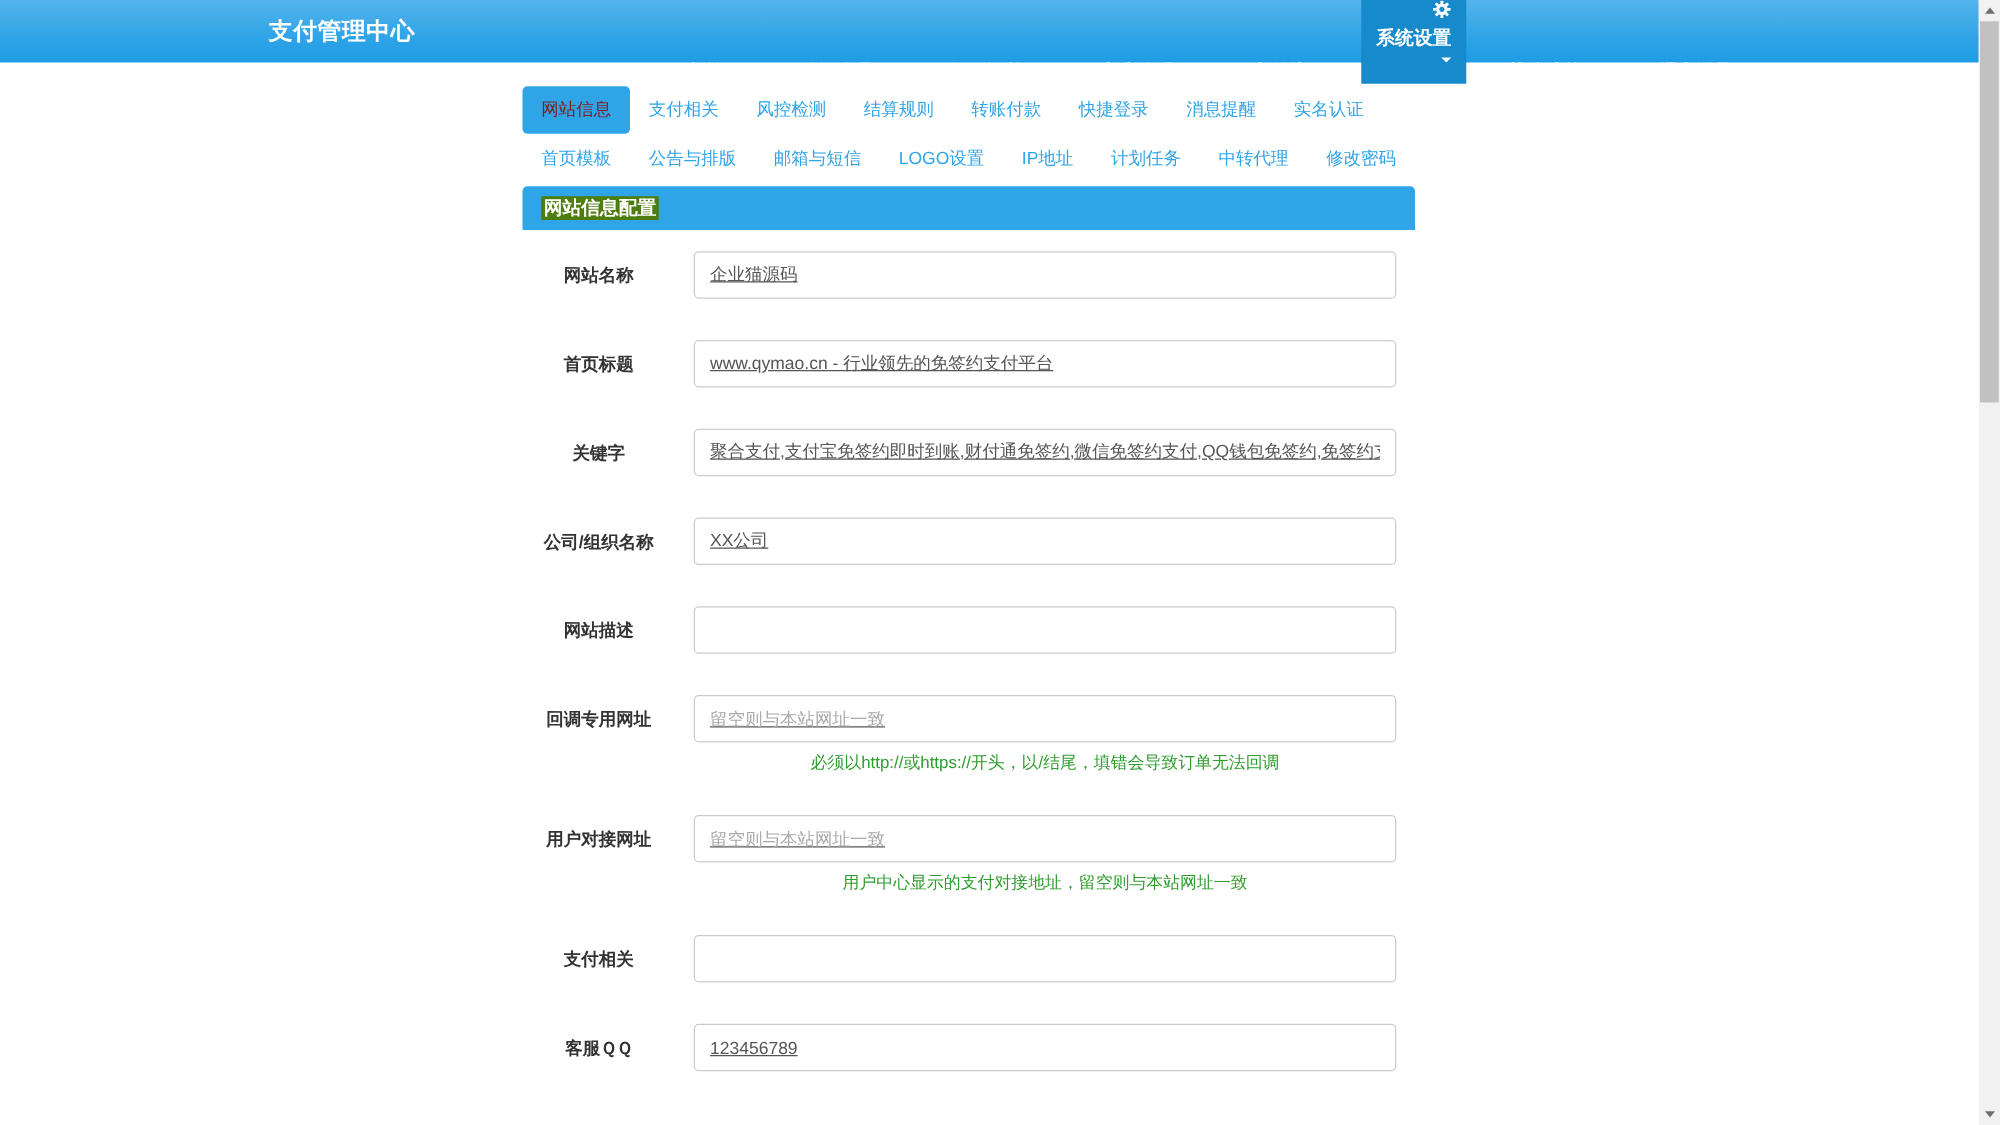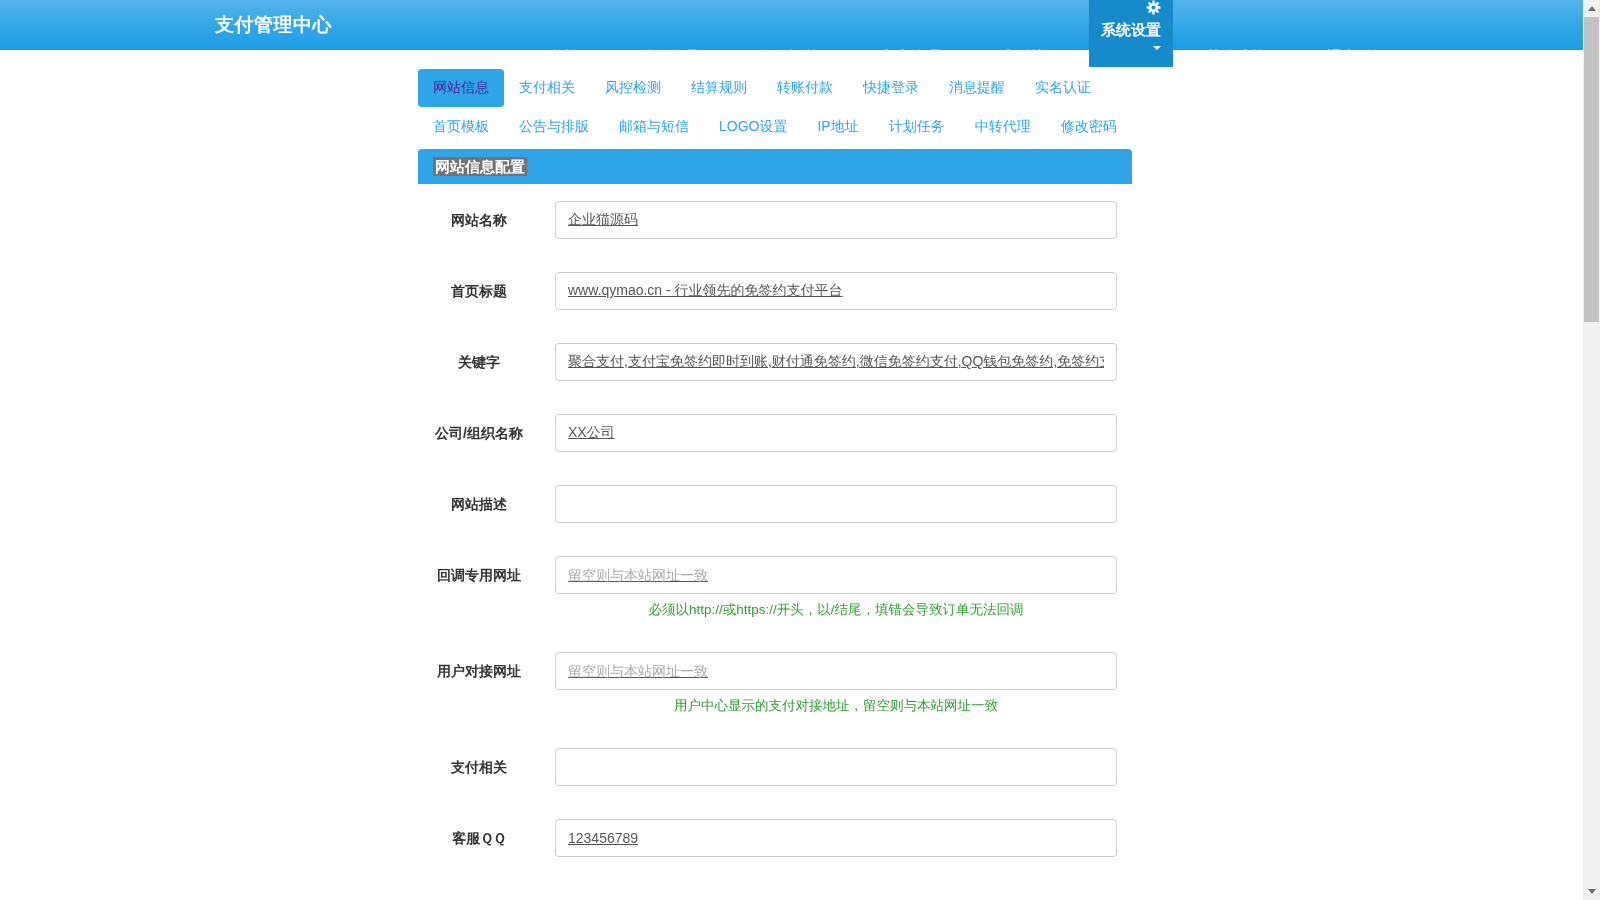--- a/index.html
+++ b/index.html
@@ -44,30 +44,30 @@
   
   .content { position: absolute; top: 50px; left: 418px; width: 714px; }
 
   .tab-row { display: flex; list-style: none; }
   .tab-row1 { margin-top: 19px; }
   .tab-row2 { margin-top: 1px; }
   .tab {
     padding: 10px 15px; font-size: 14px; color: #2fa4e7;
     border-radius: 4px; cursor: pointer; white-space: nowrap;
   }
-  .tab.active { background: #2fa4e7; color: #4c1d95; }
+  .tab.active { background: #2fa4e7; color: #7f1d1d; }
 
   .panel { margin-top: 3px; }
   .panel-heading {
     height: 35px; line-height: 35px;
     background: #2fa4e7; color: #fff;
     border-radius: 4px 4px 0 0;
     padding-left: 15px; font-size: 15px; font-weight: bold;
   }
-  .panel-heading .selected-text { background: #737373; padding: 1px 2px; }
+  .panel-heading .selected-text { background: #4d7c0f; padding: 1px 2px; }
   .panel-body { padding: 17px 15px 15px 15px; }
 
   .form-group { display: flex; margin-bottom: 33px; }
   .control-label {
     width: 120px; text-align: center; padding-top: 11px;
     font-size: 14px; font-weight: bold; color: #333;
     white-space: nowrap;
   }
   .input-wrap { margin-left: 30px; width: 562px; }
   .form-control {

